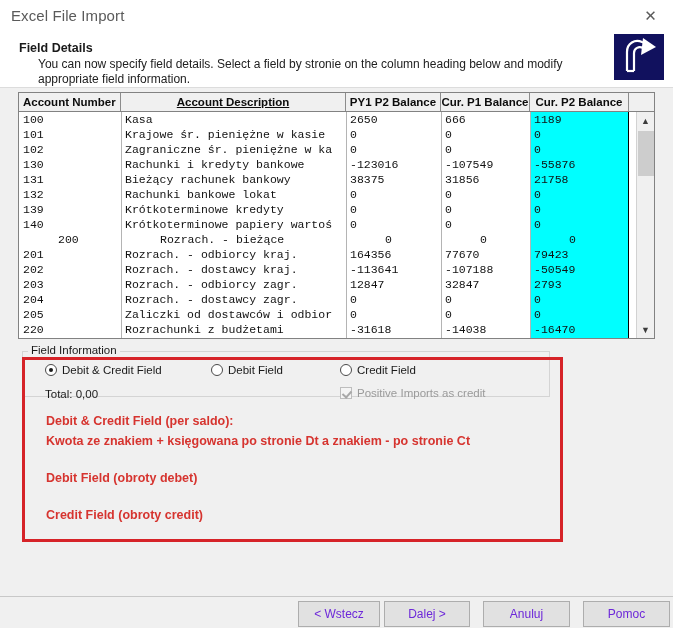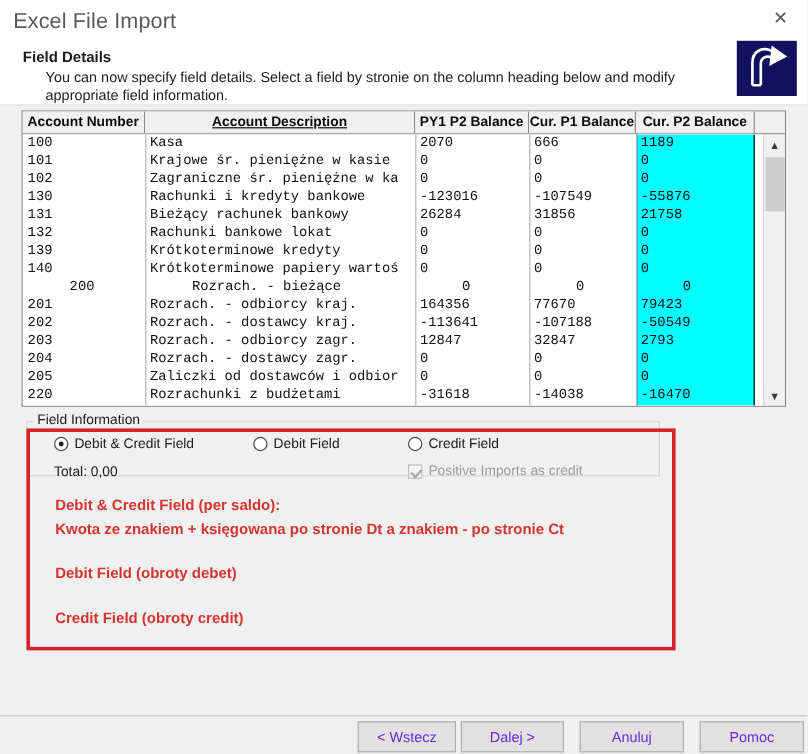--- a/index.html
+++ b/index.html
@@ -19,21 +19,21 @@
   }
 
   
   .titlebar {
     position: absolute; left: 0; top: 0;
     width: 673px; height: 31px;
     background: #ffffff;
   }
   .titlebar .title {
     position: absolute; left: 11px; top: 7px;
-    font-size: 18px; color: #5a5a5a;
+    font-size: 15px; color: #5a5a5a;
     letter-spacing: .1px;
     white-space: nowrap;
   }
   .close-btn {
     position: absolute; right: 0; top: 0;
     width: 45px; height: 31px;
     display: flex; align-items: center; justify-content: center;
     color: #5a5a5a; font-size: 15px; line-height: 1;
     cursor: default;
   }
@@ -266,21 +266,21 @@
       </div>
     <div class="grid-body" id="grid-body">
         <div class="hl-col" style="left: 511px; width: 99px; height: 226px; background: rgb(0, 255, 255);"></div>
         <div class="colsep" style="left: 102px; height: 226px;"></div>
         <div class="colsep" style="left: 327px; height: 226px;"></div>
         <div class="colsep" style="left: 422px; height: 226px;"></div>
         <div class="colsep" style="left: 511px; height: 226px;"></div>
         <div class="row" style="position: absolute; left: 0px; top: 0px; width: 618px;">
           <div class="cell" style="left: 4px; width: 96px;">100</div>
           <div class="cell" style="left: 106px; width: 219px;">Kasa</div>
-          <div class="cell" style="left: 331px; width: 89px;">2070</div>
+          <div class="cell" style="left: 331px; width: 89px;">2650</div>
           <div class="cell" style="left: 426px; width: 83px;">666</div>
           <div class="cell" style="left: 515px; width: 93px;">1189</div>
         </div>
         <div class="row" style="position: absolute; left: 0px; top: 15px; width: 618px;">
           <div class="cell" style="left: 4px; width: 96px;">101</div>
           <div class="cell" style="left: 106px; width: 219px;">Krajowe śr. pieniężne w kasie</div>
           <div class="cell" style="left: 331px; width: 89px;">0</div>
           <div class="cell" style="left: 426px; width: 83px;">0</div>
           <div class="cell" style="left: 515px; width: 93px;">0</div>
         </div>
@@ -294,21 +294,21 @@
         <div class="row" style="position: absolute; left: 0px; top: 45px; width: 618px;">
           <div class="cell" style="left: 4px; width: 96px;">130</div>
           <div class="cell" style="left: 106px; width: 219px;">Rachunki i kredyty bankowe</div>
           <div class="cell" style="left: 331px; width: 89px;">-123016</div>
           <div class="cell" style="left: 426px; width: 83px;">-107549</div>
           <div class="cell" style="left: 515px; width: 93px;">-55876</div>
         </div>
         <div class="row" style="position: absolute; left: 0px; top: 60px; width: 618px;">
           <div class="cell" style="left: 4px; width: 96px;">131</div>
           <div class="cell" style="left: 106px; width: 219px;">Bieżący rachunek bankowy</div>
-          <div class="cell" style="left: 331px; width: 89px;">26284</div>
+          <div class="cell" style="left: 331px; width: 89px;">38375</div>
           <div class="cell" style="left: 426px; width: 83px;">31856</div>
           <div class="cell" style="left: 515px; width: 93px;">21758</div>
         </div>
         <div class="row" style="position: absolute; left: 0px; top: 75px; width: 618px;">
           <div class="cell" style="left: 4px; width: 96px;">132</div>
           <div class="cell" style="left: 106px; width: 219px;">Rachunki bankowe lokat</div>
           <div class="cell" style="left: 331px; width: 89px;">0</div>
           <div class="cell" style="left: 426px; width: 83px;">0</div>
           <div class="cell" style="left: 515px; width: 93px;">0</div>
         </div>

